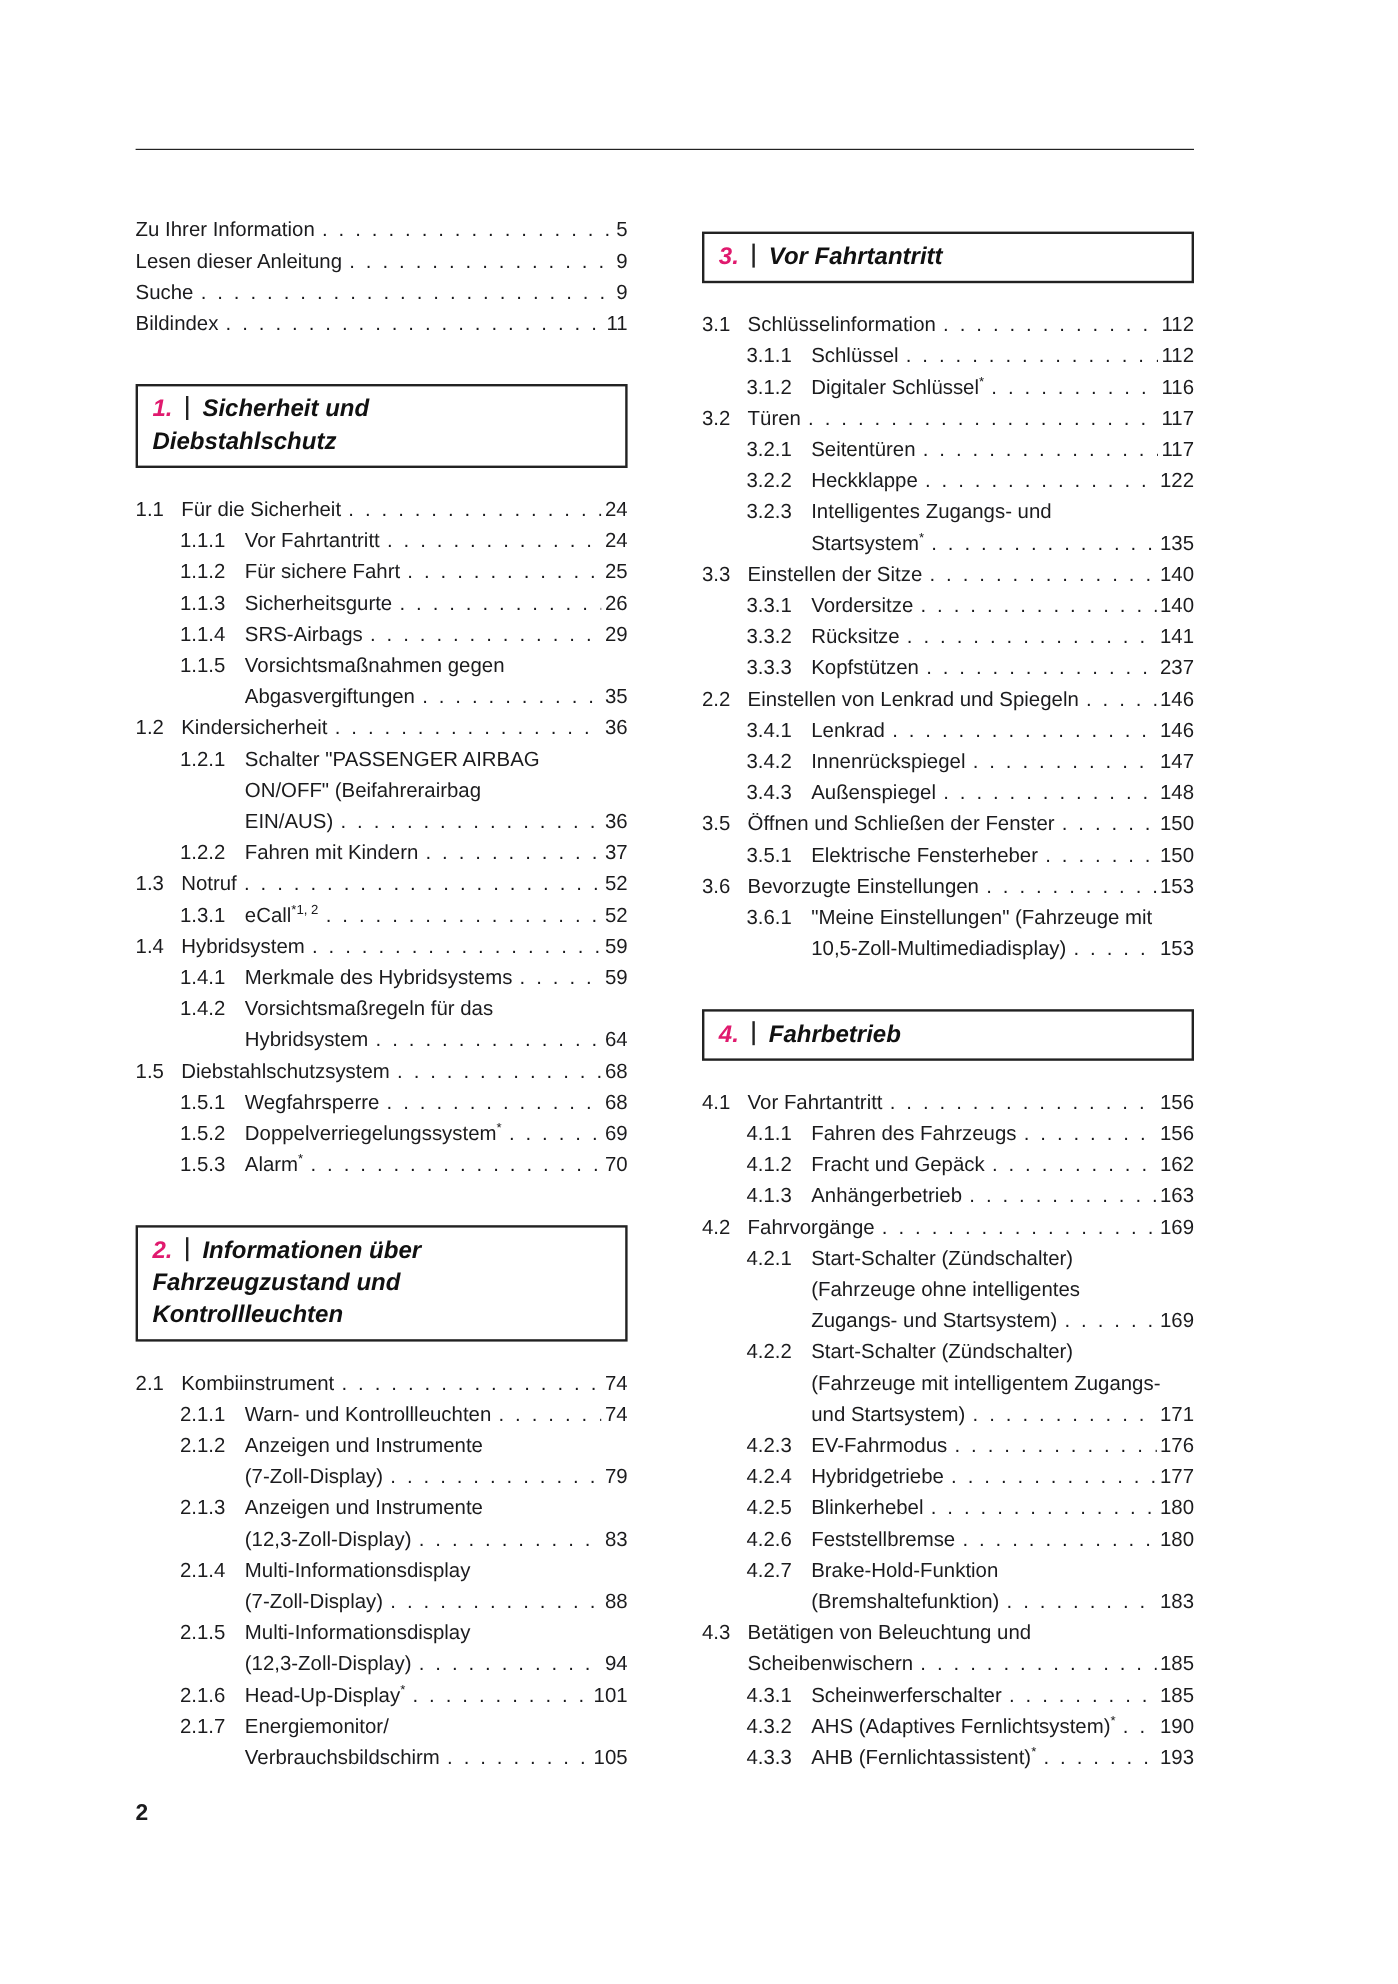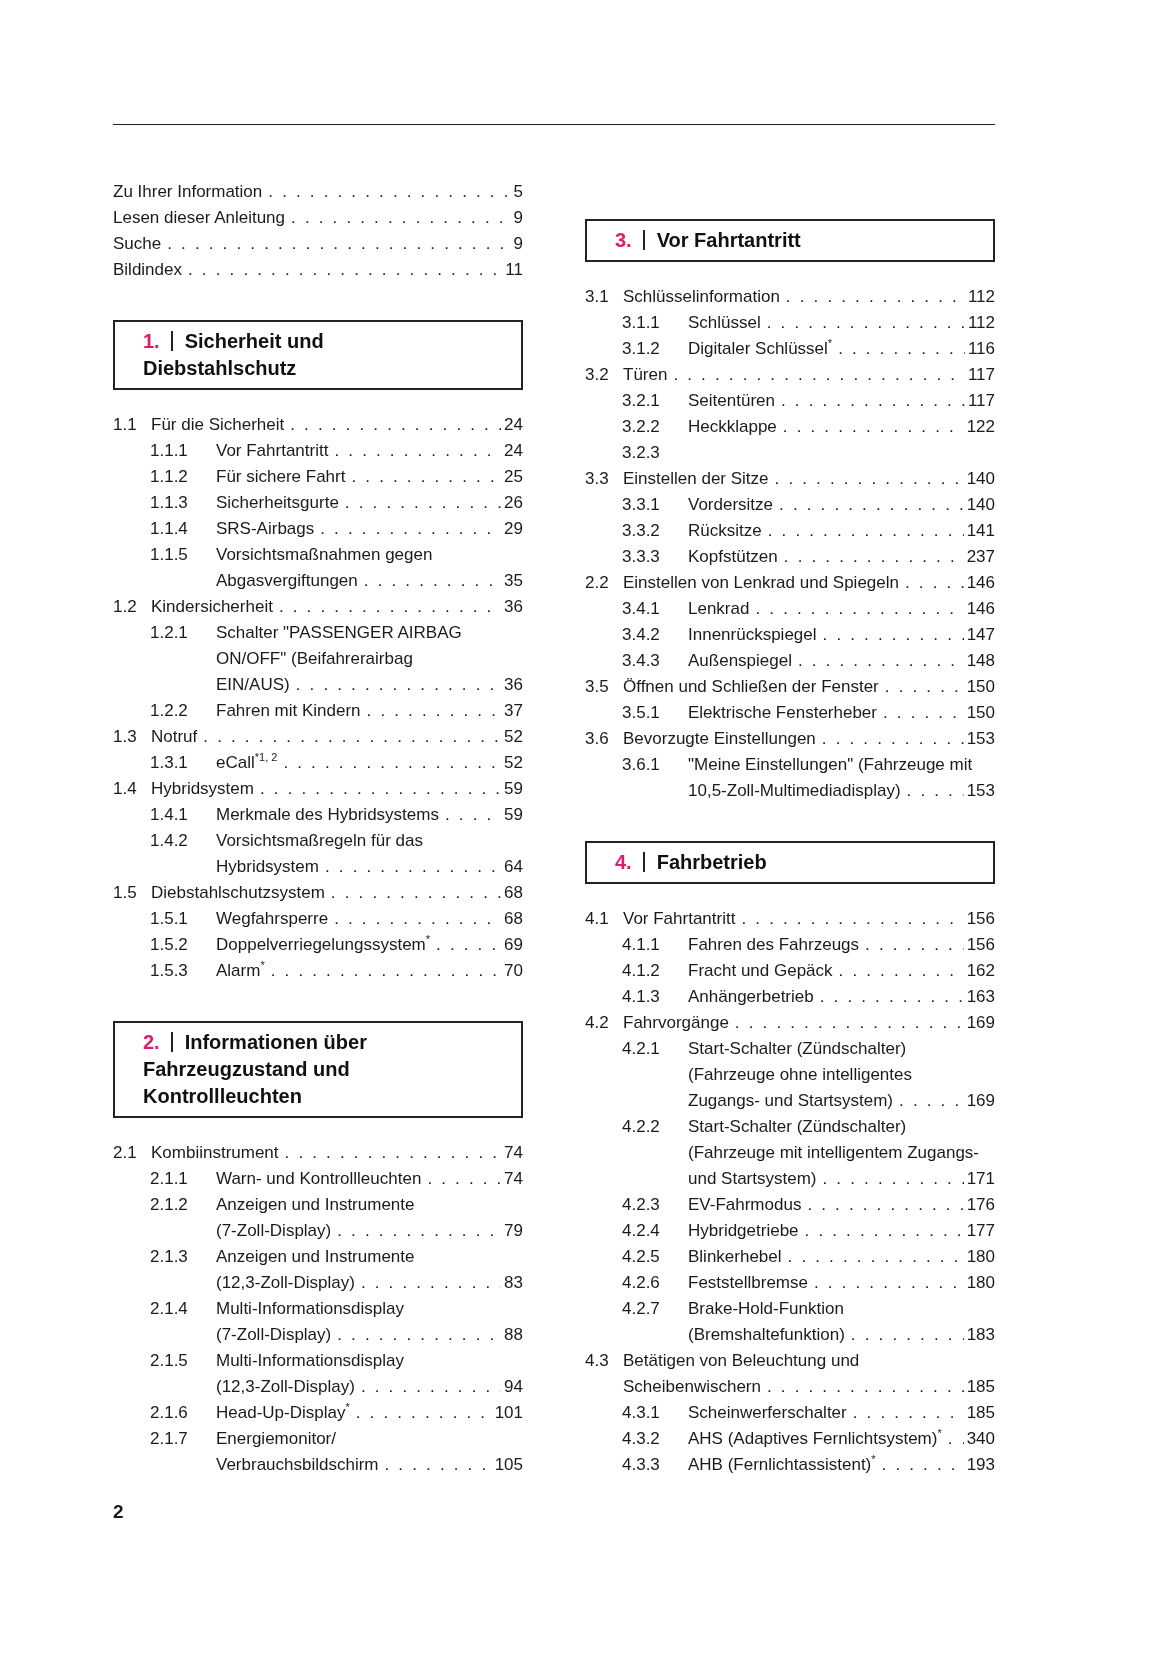--- a/index.html
+++ b/index.html
@@ -12,34 +12,34 @@
     overflow:hidden;
     font-size:17px;
   }
   .top-rule{position:absolute;left:113px;top:124px;width:882px;border-top:1.5px solid #222;}
   .content{position:absolute;left:113px;top:174px;width:882px;display:flex;gap:62px;align-items:flex-end;}
   .col{flex:0 0 410px;width:410px;}
   .col-left{padding-top:5px;}
 
   .toc-row{display:flex;line-height:26px;}
   .toc-row .num{flex:0 0 38px;}
-  .toc-row.lvl2{margin-left:37px;gap:12px;}
+  .toc-row.lvl2{margin-left:37px;}
   .toc-row.lvl2 .num{flex:0 0 54px;}
   .entry-body{flex:1 1 auto;min-width:0;}
   .line{line-height:26px;}
   .line.last{display:flex;align-items:baseline;}
   .label{white-space:nowrap;}
   .dots{flex:1 1 auto;min-width:8px;overflow:hidden;white-space:nowrap;margin:0 3px 0 6px;}
   .dots::before{
     content:". . . . . . . . . . . . . . . . . . . . . . . . . . . . . . . . . . . . . . . . . . . . . . . . . . . . . . . . . . . .";
     letter-spacing:2.2px;
   }
   .pageno{white-space:nowrap;}
 
-  .section-box{border:2px solid #222;padding:6px 28px;margin:37px 0 22px 0;}
+  .section-box{border:2px solid #222;padding:6px 12px;margin:37px 0 22px 0;font-style:italic;}
   .col-right .section-box:first-child{margin-top:0;}
   .sec-num{font-weight:bold;font-size:20px;line-height:27px;}
   .sec-divider{display:inline-block;width:0;height:20px;border-left:2px solid #222;margin:0 12px 0 11px;vertical-align:-3px;}
   .sec-title{font-weight:bold;font-size:20px;line-height:27px;color:#111;}
 
   sup{font-size:11px;line-height:0;}
   .page-number{position:absolute;left:113px;top:1501px;font-weight:bold;font-size:19px;}
 </style>
 </head>
 <body>
@@ -420,20 +420,28 @@
             <div class="entry-body">
               <div class="line last">
                 <span class="label">Heckklappe</span>
                 <span class="dots"></span>
                 <span class="pageno">122</span>
               </div>
             </div>
           </div>
           <div class="toc-row lvl2">
             <span class="num">3.2.3</span>
+            <div class="entry-body">
+              <div class="line"><span class="label">Intelligentes Zugangs- und</span></div>
+              <div class="line last">
+                <span class="label">Startsystem<sup>*</sup></span>
+                <span class="dots"></span>
+                <span class="pageno">135</span>
+              </div>
+            </div>
           </div>
           <div class="toc-row lvl1">
             <span class="num">3.3</span>
             <div class="entry-body">
               <div class="line last">
                 <span class="label">Einstellen der Sitze</span>
                 <span class="dots"></span>
                 <span class="pageno">140</span>
               </div>
             </div>
@@ -697,21 +705,21 @@
                 <span class="pageno">185</span>
               </div>
             </div>
           </div>
           <div class="toc-row lvl2">
             <span class="num">4.3.2</span>
             <div class="entry-body">
               <div class="line last">
                 <span class="label">AHS (Adaptives Fernlichtsystem)<sup>*</sup></span>
                 <span class="dots"></span>
-                <span class="pageno">340</span>
+                <span class="pageno">190</span>
               </div>
             </div>
           </div>
           <div class="toc-row lvl2">
             <span class="num">4.3.3</span>
             <div class="entry-body">
               <div class="line last">
                 <span class="label">AHB (Fernlichtassistent)<sup>*</sup></span>
                 <span class="dots"></span>
                 <span class="pageno">193</span>

